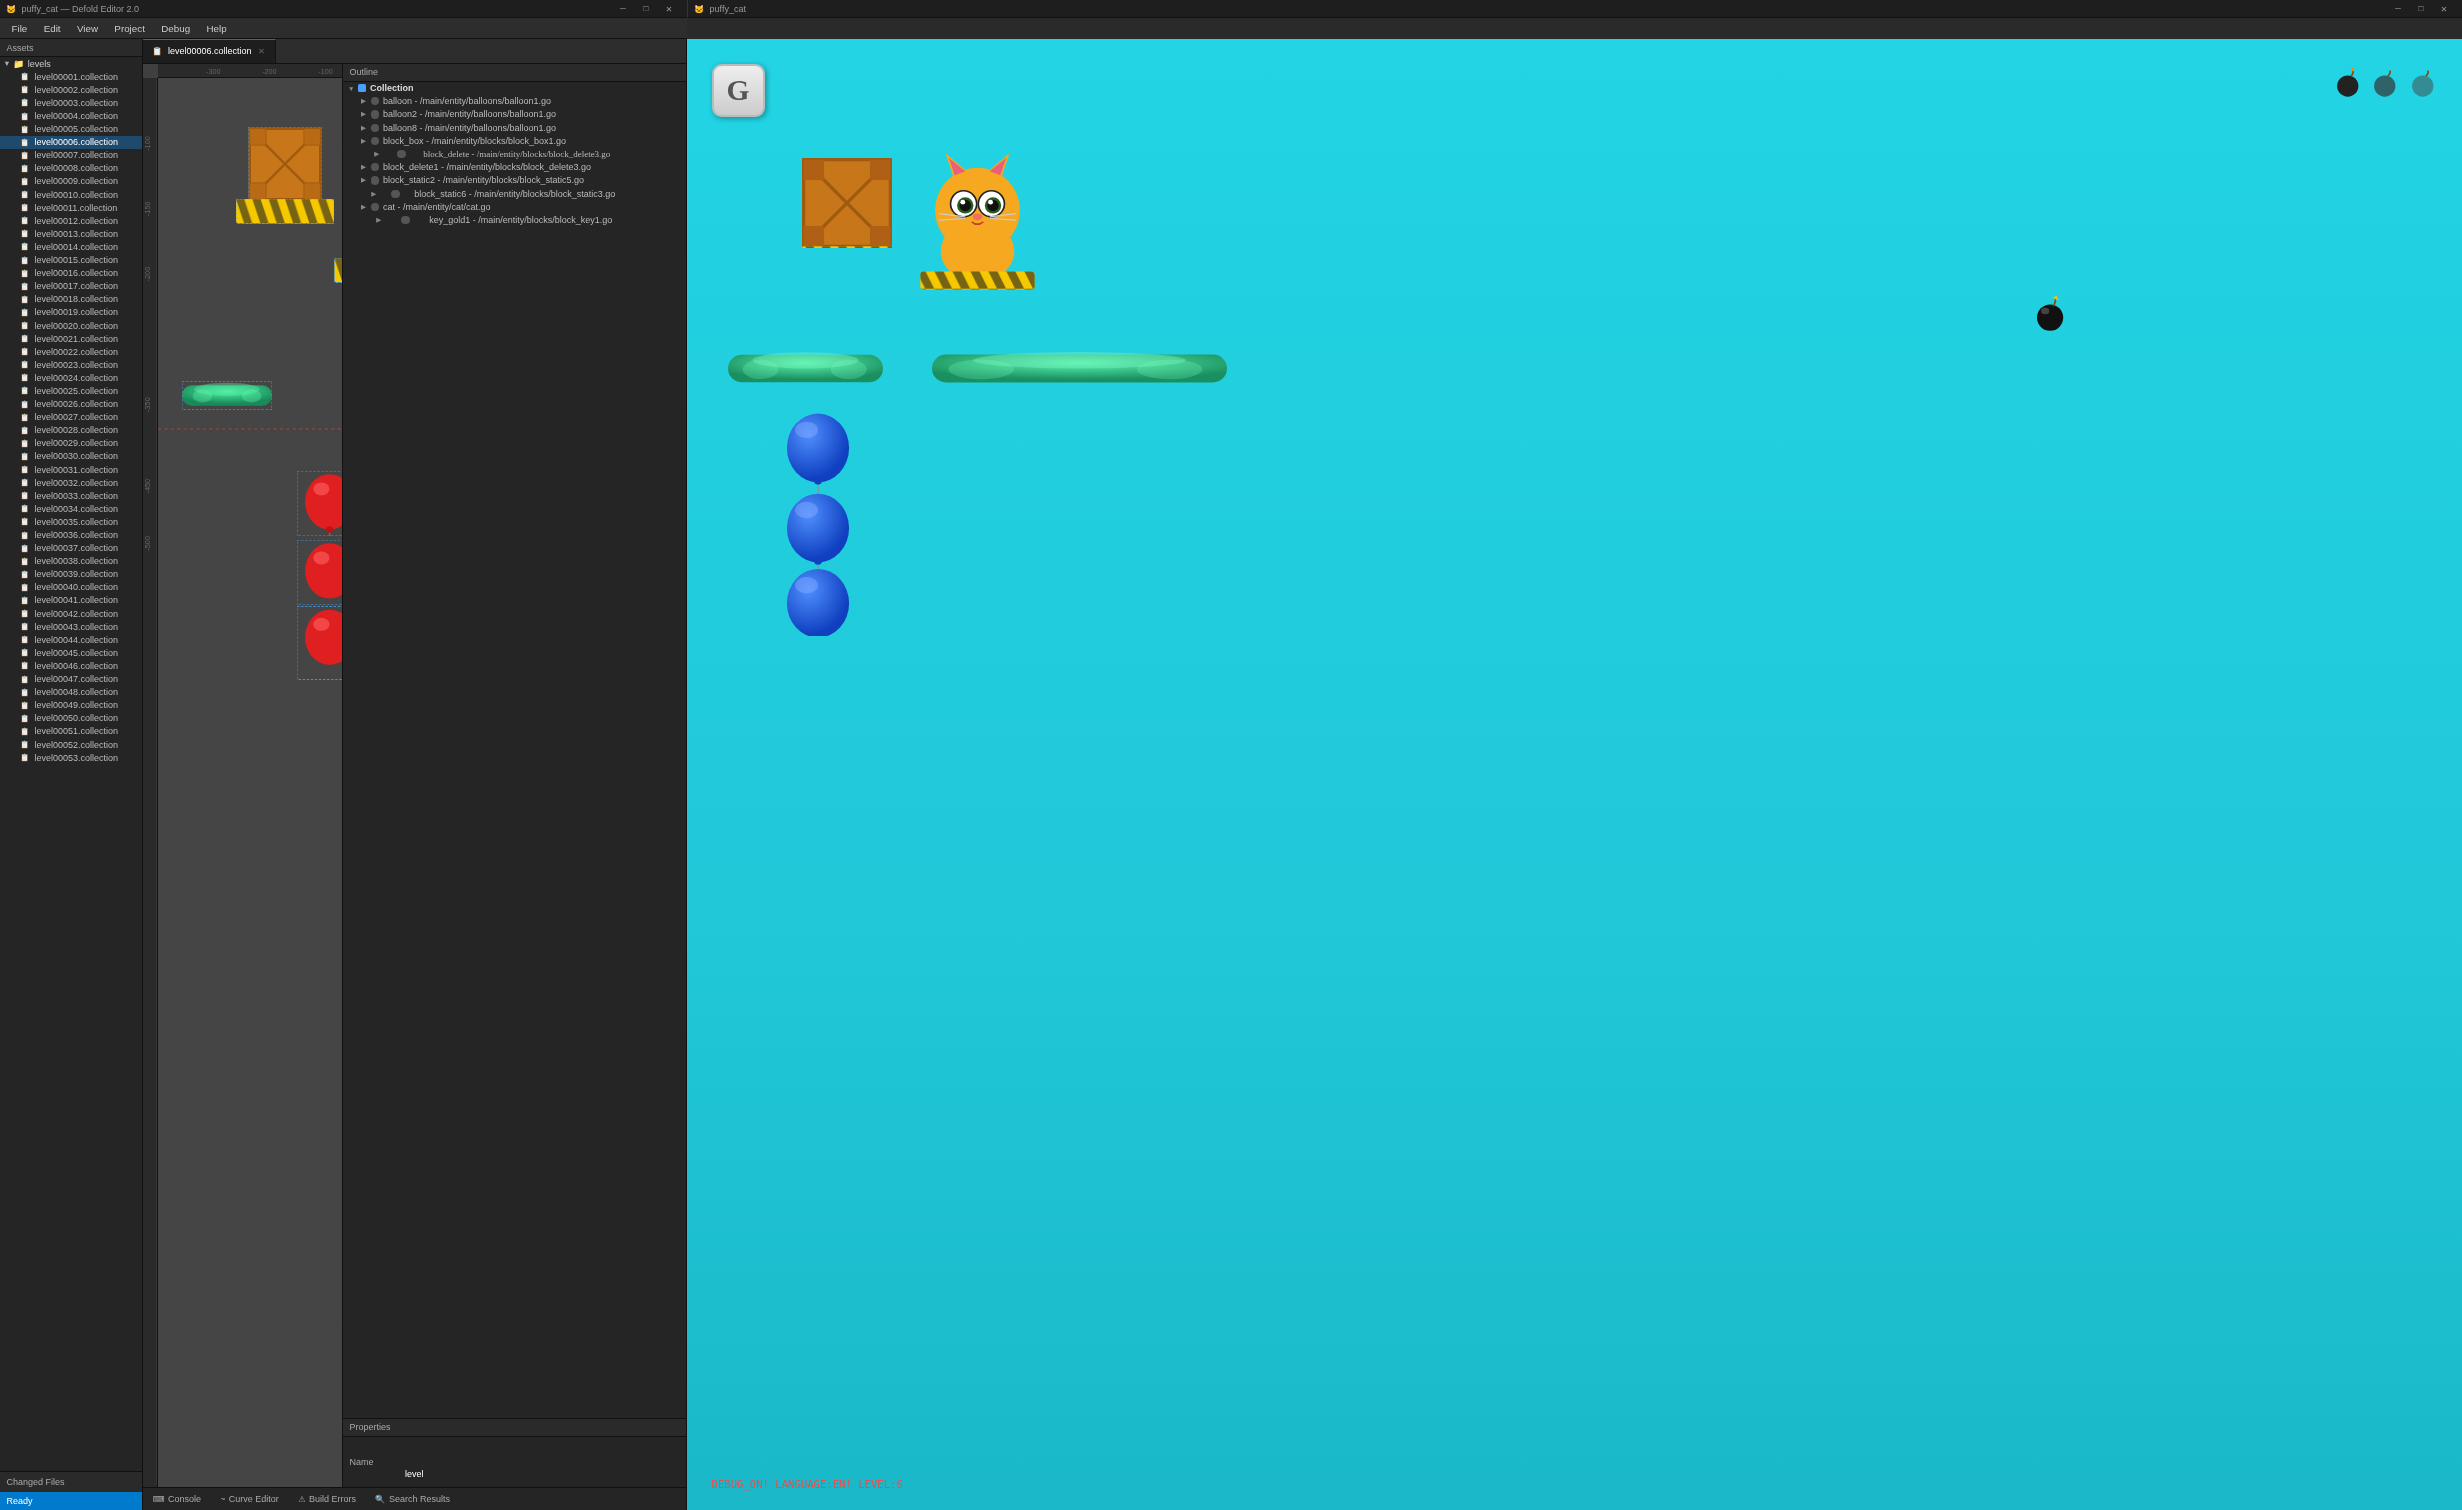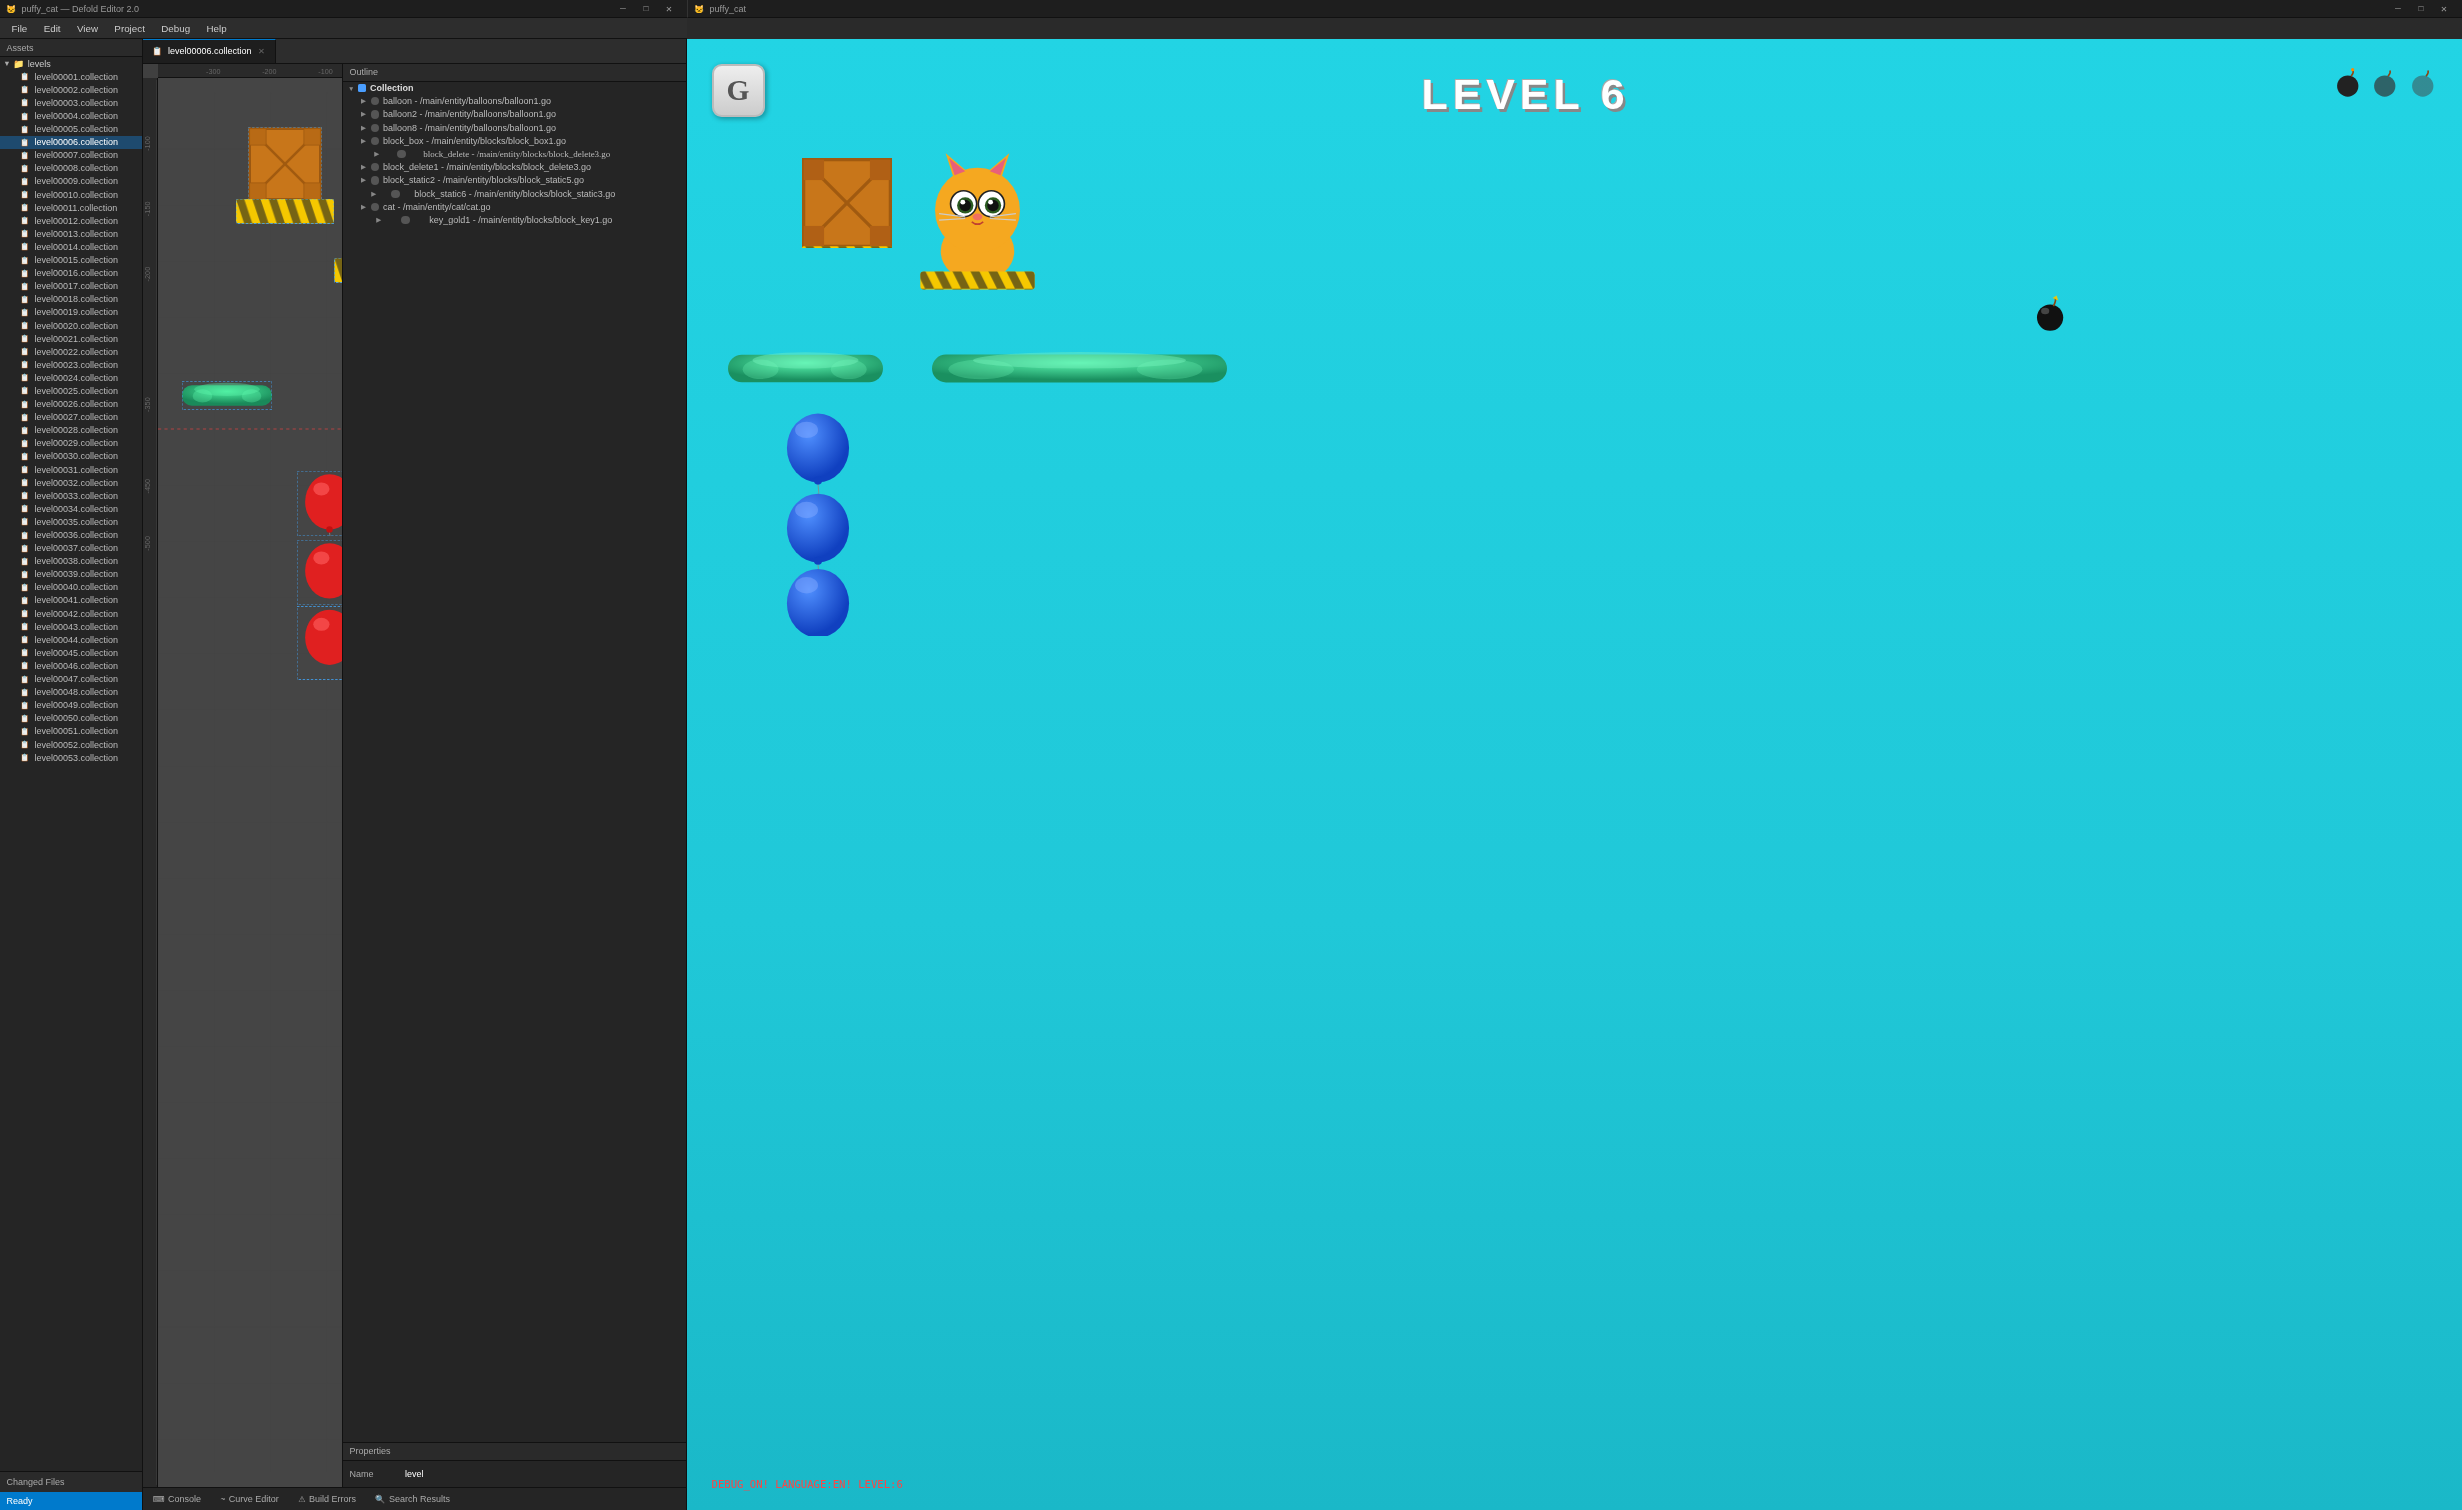--- a/index.html
+++ b/index.html
@@ -347,21 +347,21 @@
                   </div>
               </div>
 
               <div style="border-top:0.8px solid #111; flex-shrink:0;">
                 <div style="padding:3.3px 6.5px; font-size:9px; color:#aaa; background:#2a2a2a; border-bottom:0.8px solid #111; height:18px; display:flex; align-items:center;">
                   <span>Properties</span>
                 </div>
                 <div style="padding:6.5px; font-size:9px;">
                   <div style="display:flex; align-items:center; gap:6.5px; padding:1.6px 0;">
                     <span style="color:#aaa; width:49px;">Name</span>
-                    <span style="color:#fff;">level</span>
+                    <span style="color:#fff;margin-top:24px;">level</span>
                   </div>
                 </div>
               </div>
 
             </div>
 
           </div>
 
           <div style="height:23px; background:#252525; border-top:0.8px solid #111; display:flex; align-items:center;" id="bottom-tabs-container">
           <div style="display: flex; align-items: center; padding: 0px 9.8px; height: 23px; font-size: 9px; color: rgb(170, 170, 170); cursor: pointer; gap: 3.3px;">
@@ -389,23 +389,20 @@
     </div>
 
     <div style="flex:1; display:flex; flex-direction:column; background:#000;">
 
       <div style="flex:1; background:#22d4e4; position:relative; overflow:hidden;">
 
         <div style="position:absolute;top:0;left:0;right:0;bottom:0; background:linear-gradient(180deg, #22d4e4 0%, #20c8d8 60%, #1ab8c8 100%);"></div>
 
         <div style="position:absolute; top:24.5px; left:24.5px; width:53px; height:53px; background:linear-gradient(180deg,#eee,#ccc); border-radius:9.8px; border:2.5px solid #bbb; display:flex; align-items:center; justify-content:center; font-size:29.5px; font-weight:bold; color:#555; font-family:'Georgia',serif; box-shadow:1.6px 1.6px 4.9px rgba(0,0,0,0.3);">G</div>
 
-        <div style="position:absolute; top:31px; left:131px; right:229px; text-align:center; font-size:43px; font-weight:900; color:#fff; text-shadow: 2.5px 2.5px 0 #888, -0.8px -0.8px 0 #aaa; font-family:Arial,sans-serif; letter-spacing:4.9px;">
-          <span>LEVEL  6</span>
-        </div>
 
         <div style="position:absolute; top:29px; right:24.5px; display:flex; gap:8.2px; align-items:center;">
 
           <svg width="29.5" height="29.5" viewBox="0 0 36 36">
             <circle cx="18" cy="22" r="13" fill="#222"></circle>
             <path d="M22,10 Q26,5 24,3" fill="none" stroke="#8B4513" stroke-width="2"></path>
             <circle cx="24" cy="2" r="2" fill="#ff8800"></circle>
           </svg>
 
           <svg width="29.5" height="29.5" viewBox="0 0 36 36">

